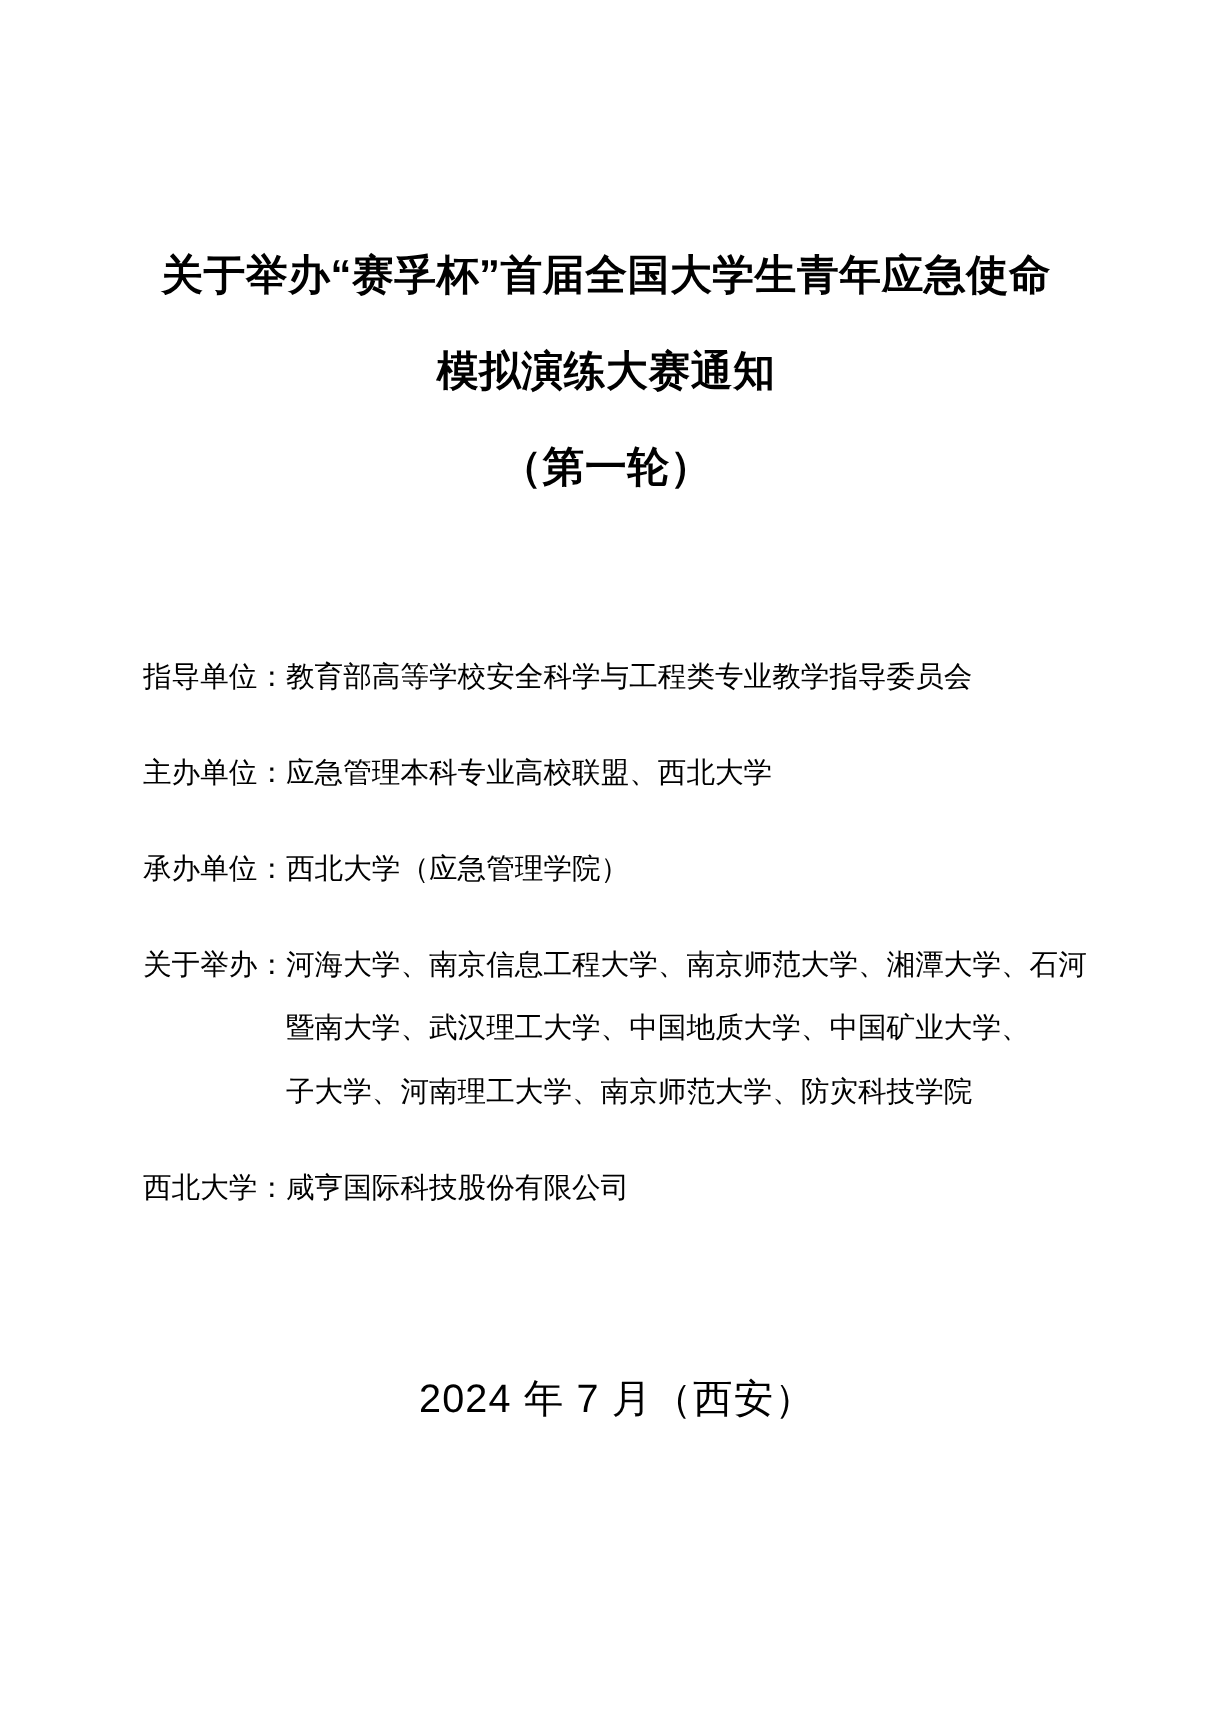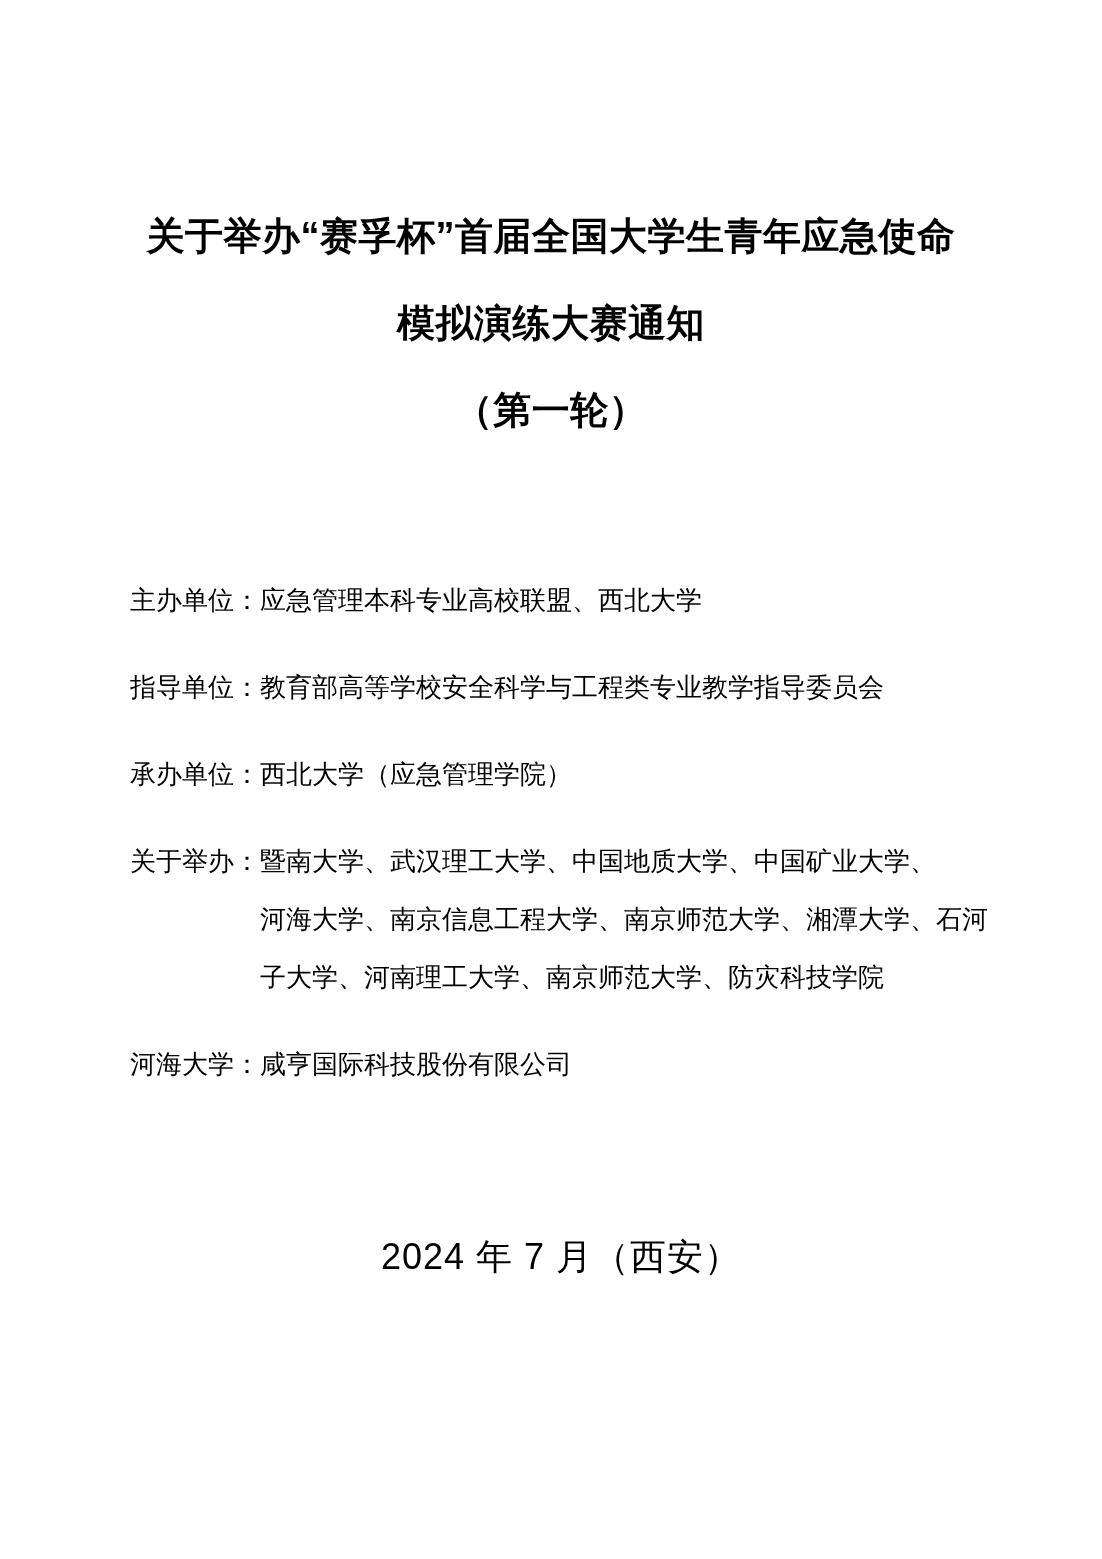--- a/index.html
+++ b/index.html
@@ -4,21 +4,21 @@
 <style>
   html, body {
     margin: 0;
     padding: 0;
     background: #ffffff;
   }
   .page {
     position: relative;
     width: 1102px;
     height: 1277px;
-    margin: 0 auto;
+    margin: 15px auto;
     background: #ffffff;
     color: #000000;
     font-family: "Liberation Sans", sans-serif;
     overflow: hidden;
   }
   .title-block {
     padding-top: 193px;
   }
   .title-line {
     font-size: 38px;
@@ -67,51 +67,51 @@
 
   <div class="title-block">
     <div class="title-line">关于举办“赛孚杯”首届全国大学生青年应急使命</div>
     <div class="title-line">模拟演练大赛通知</div>
     <div class="title-line">（第一轮）</div>
   </div>
 
   <div class="entries">
 
     <div class="entry">
-      <div class="entry-label">主办单位：</div>
+      <div class="entry-label">指导单位：</div>
       <div class="entry-value">
-        <div class="value-line">应急管理本科专业高校联盟、西北大学</div>
+        <div class="value-line">教育部高等学校安全科学与工程类专业教学指导委员会</div>
       </div>
     </div>
 
     <div class="entry">
-      <div class="entry-label">指导单位：</div>
+      <div class="entry-label">主办单位：</div>
       <div class="entry-value">
-        <div class="value-line">教育部高等学校安全科学与工程类专业教学指导委员会</div>
+        <div class="value-line">应急管理本科专业高校联盟、西北大学</div>
       </div>
     </div>
 
     <div class="entry">
       <div class="entry-label">承办单位：</div>
       <div class="entry-value">
         <div class="value-line">西北大学（应急管理学院）</div>
       </div>
     </div>
 
     <div class="entry">
       <div class="entry-label">关于举办：</div>
       <div class="entry-value">
+        <div class="value-line">河海大学、南京信息工程大学、南京师范大学、湘潭大学、石河</div>
         <div class="value-line">暨南大学、武汉理工大学、中国地质大学、中国矿业大学、</div>
-        <div class="value-line">河海大学、南京信息工程大学、南京师范大学、湘潭大学、石河</div>
         <div class="value-line">子大学、河南理工大学、南京师范大学、防灾科技学院</div>
       </div>
     </div>
 
     <div class="entry">
-      <div class="entry-label">河海大学：</div>
+      <div class="entry-label">西北大学：</div>
       <div class="entry-value">
         <div class="value-line">咸亨国际科技股份有限公司</div>
       </div>
     </div>
 
   </div>
 
   <div class="date-line">2024 年 7 月（西安）</div>
 
 </div>

